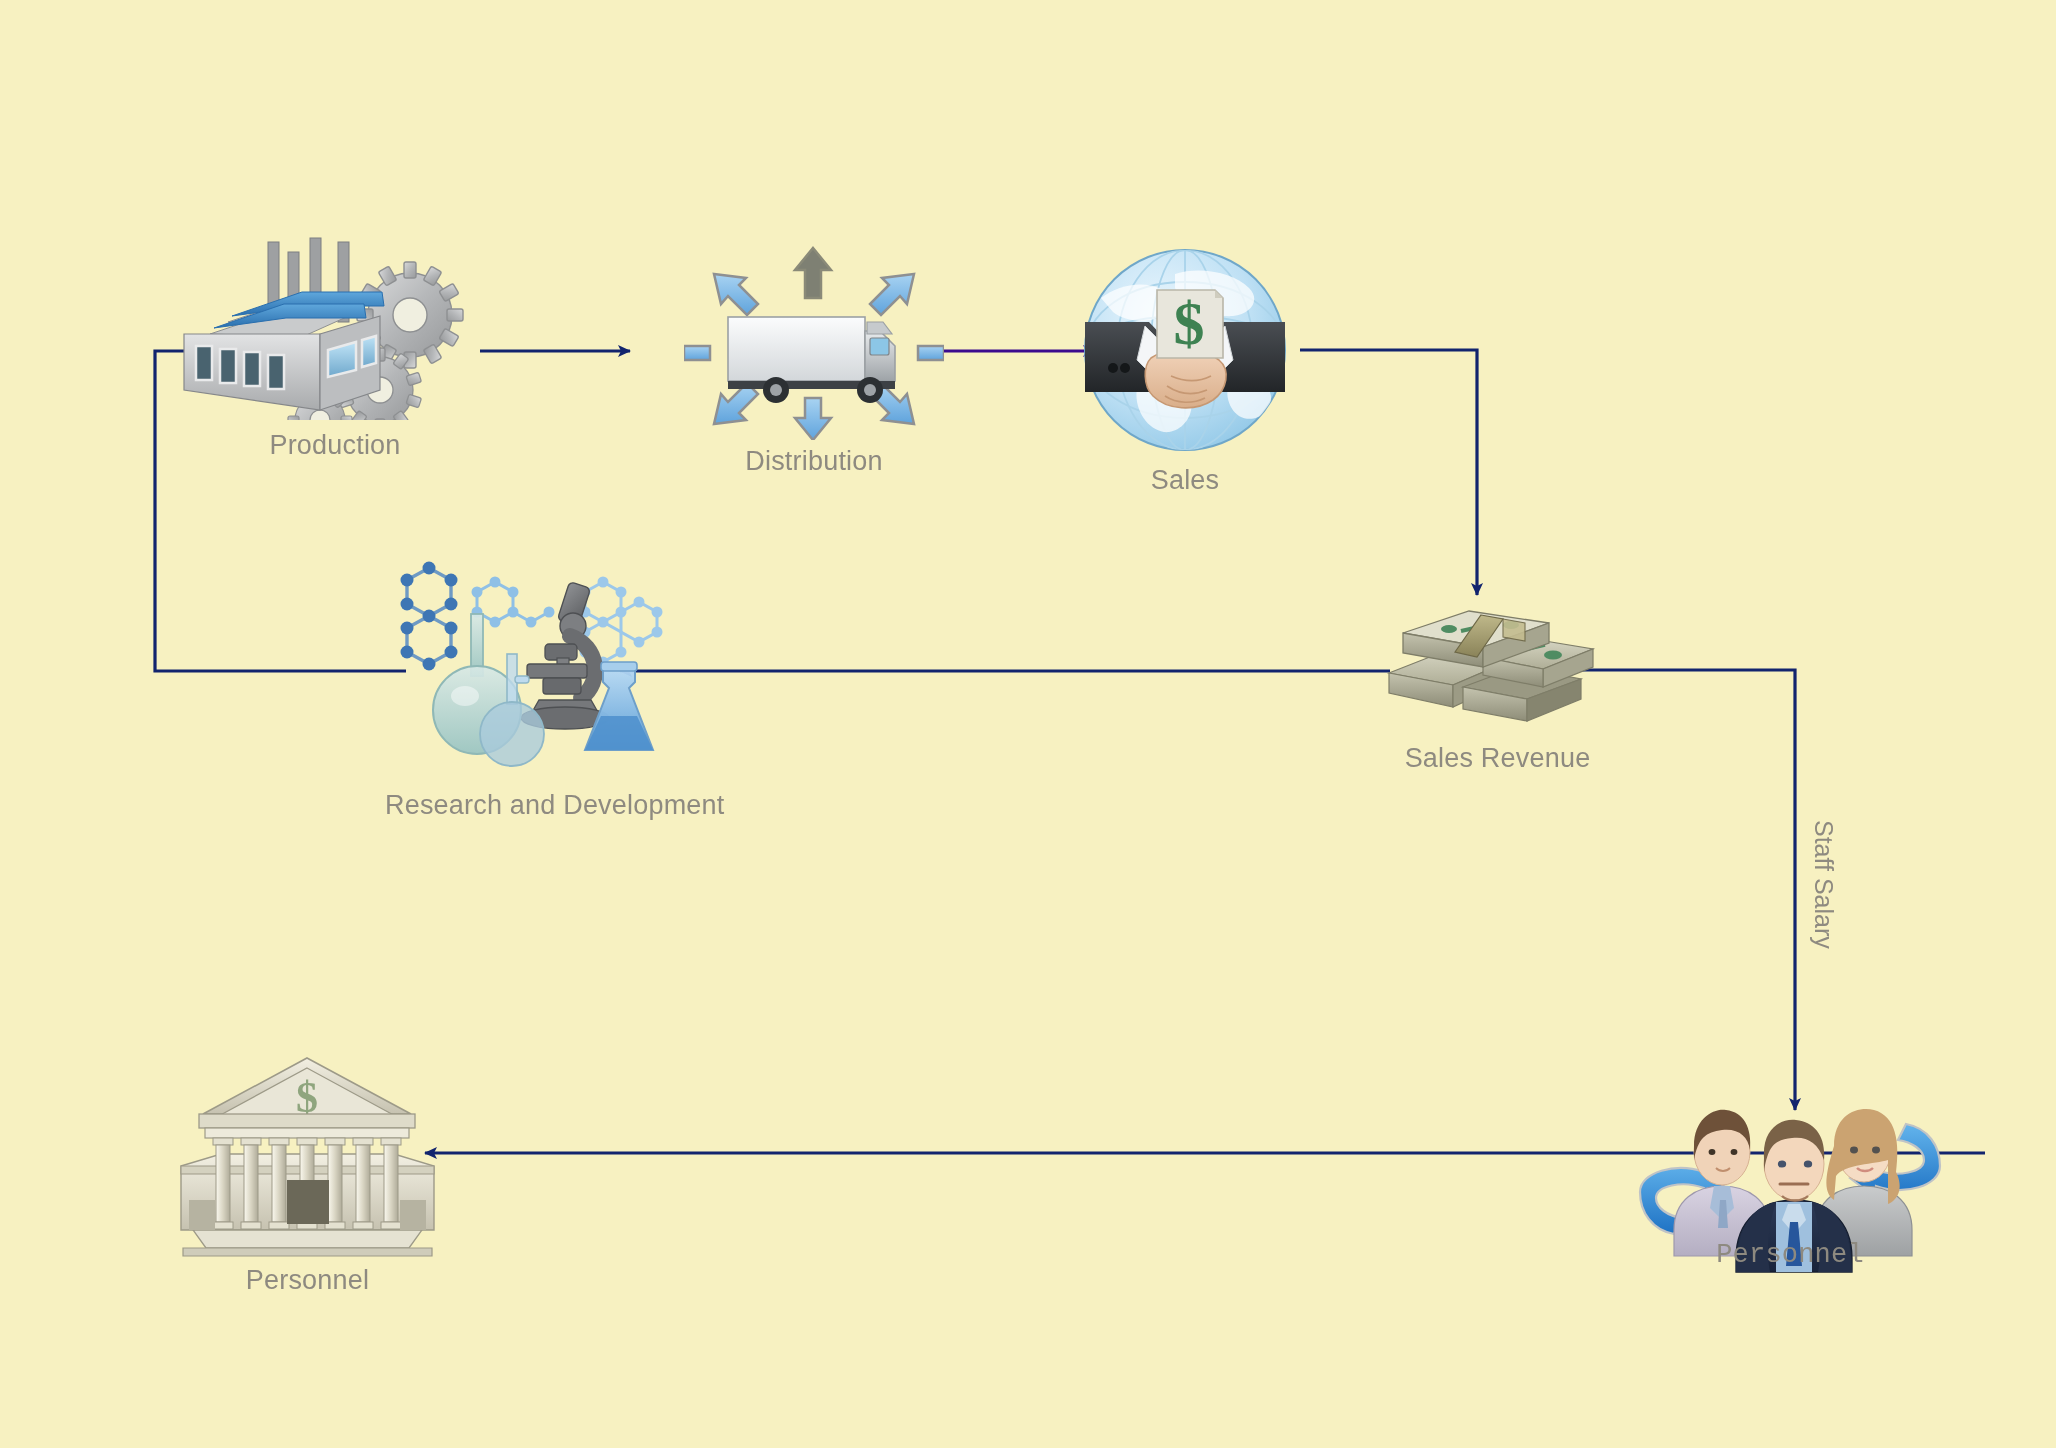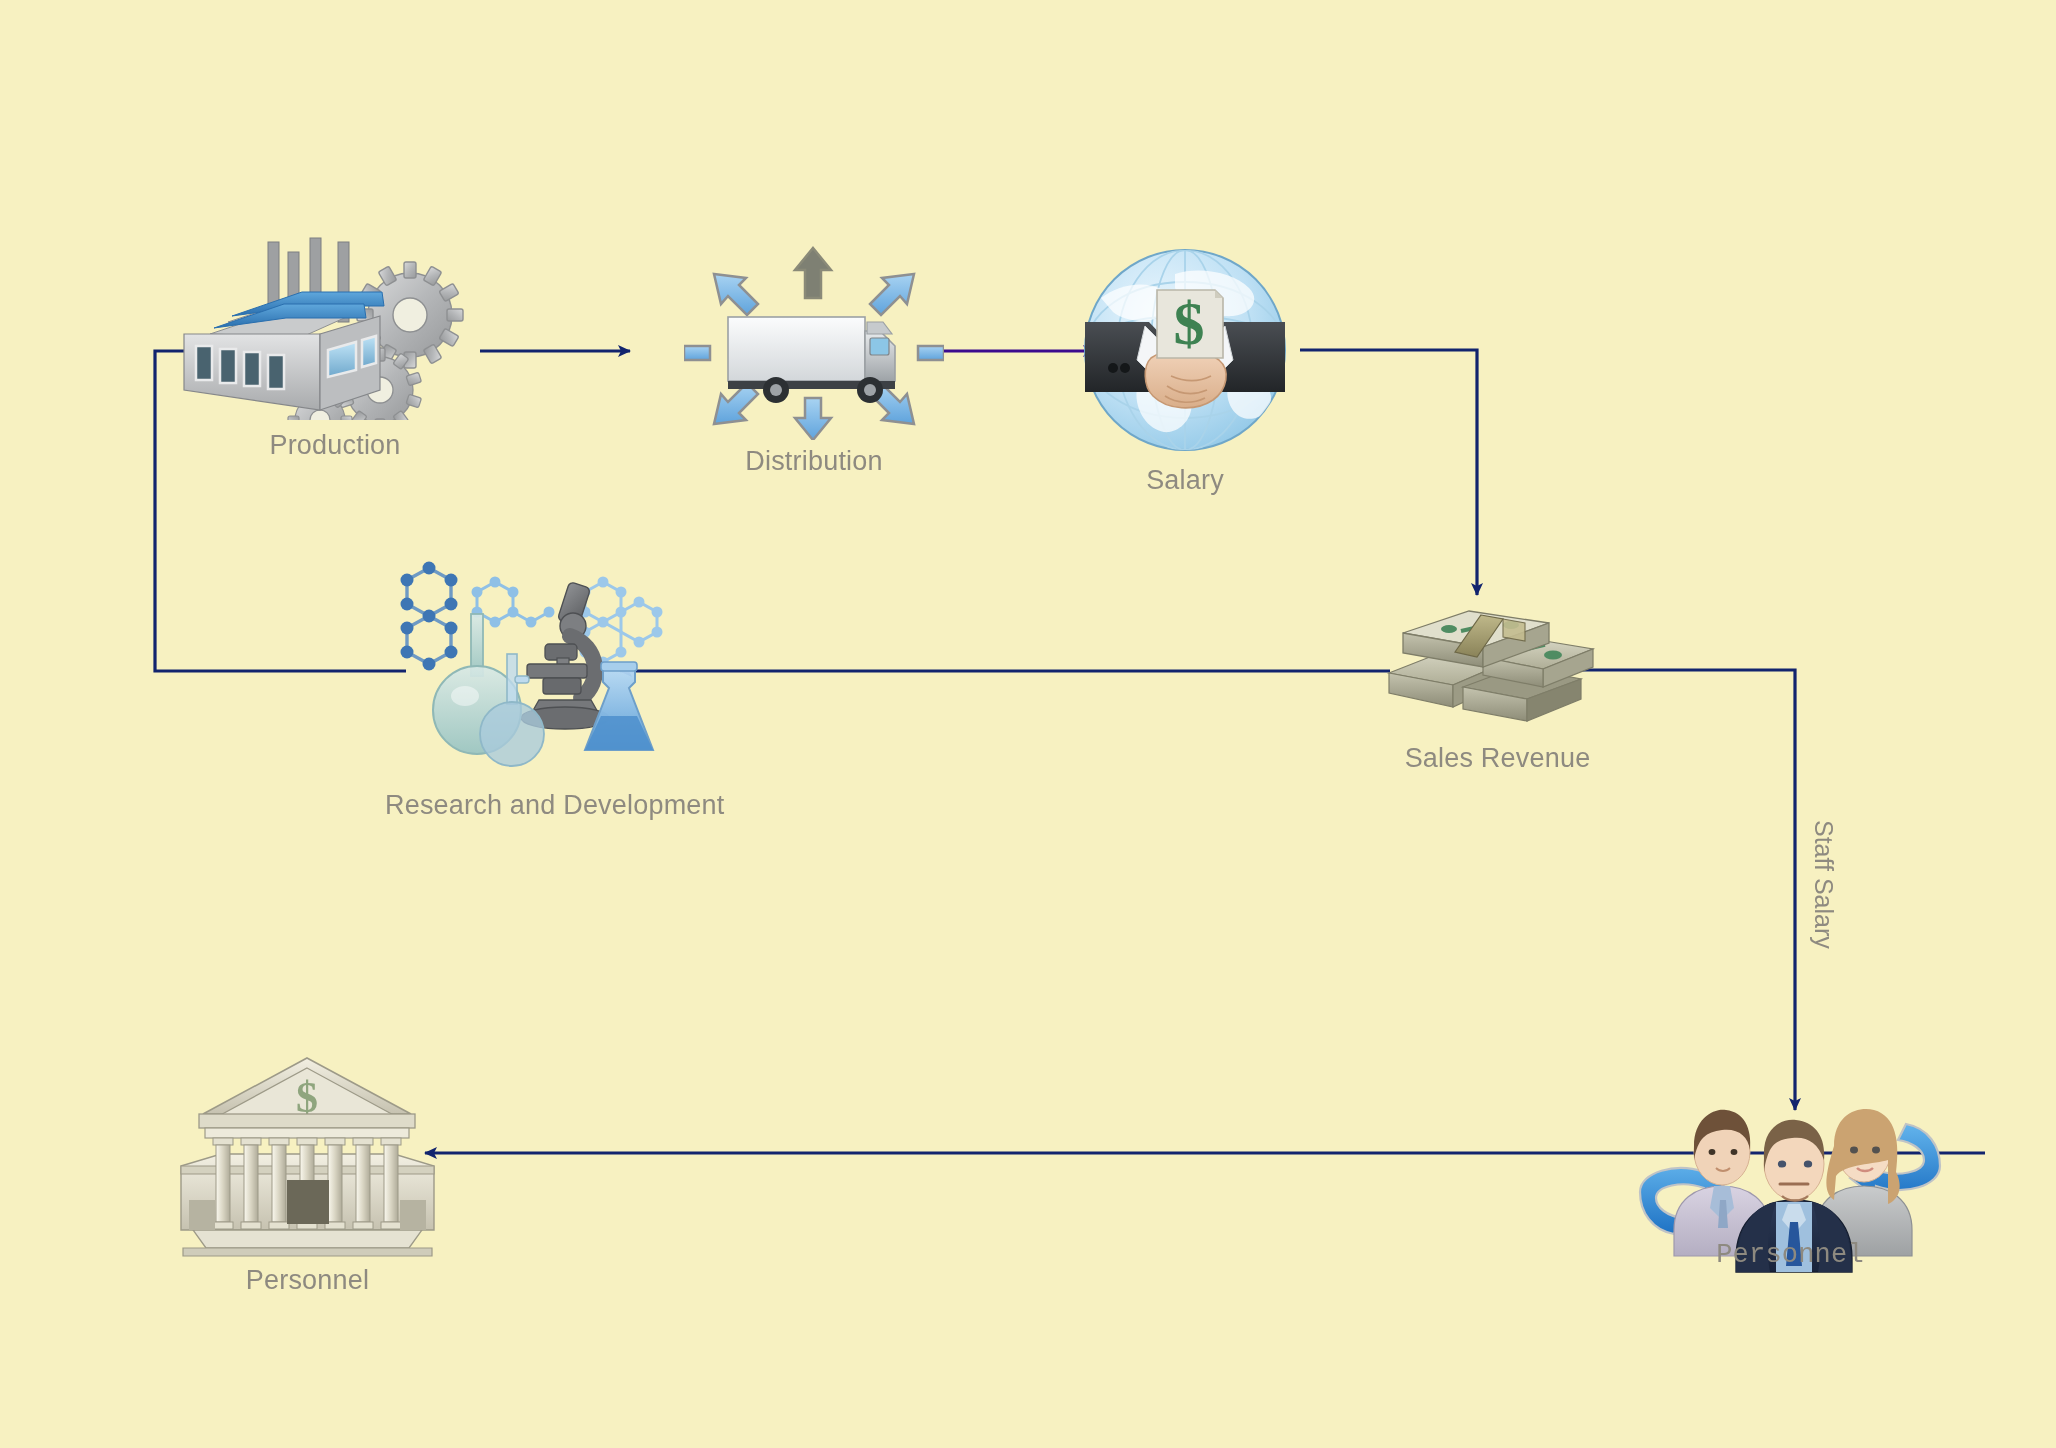--- a/index.html
+++ b/index.html
@@ -296,21 +296,21 @@
         <path d="M90,156 C102,164 118,164 130,158"></path>
         <path d="M96,136 C110,142 124,142 136,136"></path>
       </g>
 
       <g>
         <path d="M82,50 L140,50 L148,58 L148,118 L82,118 Z" fill="#E8E6DC" stroke="#B9B6A8" stroke-width="1.6"></path>
         <path d="M140,50 L148,58 L140,58 Z" fill="#CFCCBE"></path>
         <text x="114" y="104" text-anchor="middle" font-family="'Liberation Serif', serif" font-size="62" font-weight="bold" fill="#3E8252">$</text>
       </g>
     </svg>
-    <div class="caption" style="top:225px;">Salary</div>
+    <div class="caption" style="top:225px;">Sales</div>
   </div>
 
   <div class="node" style="left:1385px;top:595px;width:225px;height:145px;">
     <svg class="art" width="225" height="145" viewBox="0 0 225 145">
       <defs>
         <linearGradient id="billTop" x1="0" y1="0" x2="0" y2="1">
           <stop offset="0" stop-color="#D6D5C2"></stop>
             <stop offset="1" stop-color="#AFAE97"></stop>
         </linearGradient>
         <linearGradient id="billSide" x1="0" y1="0" x2="0" y2="1">

